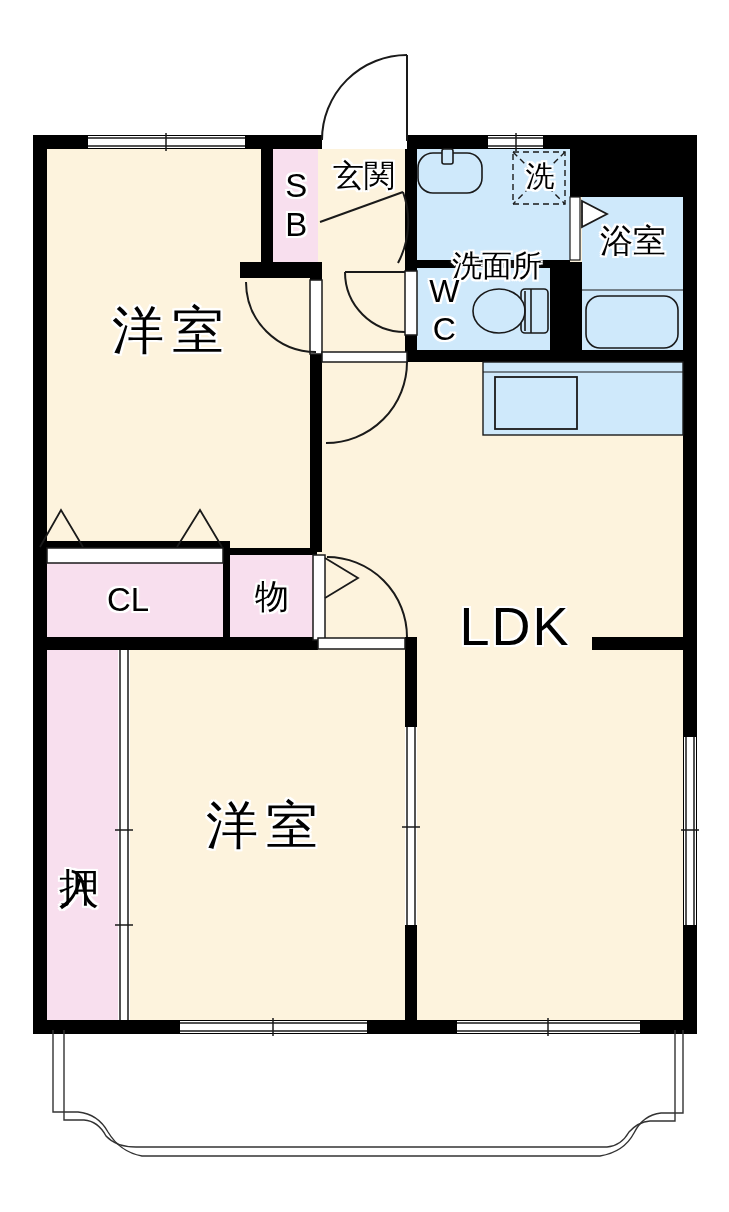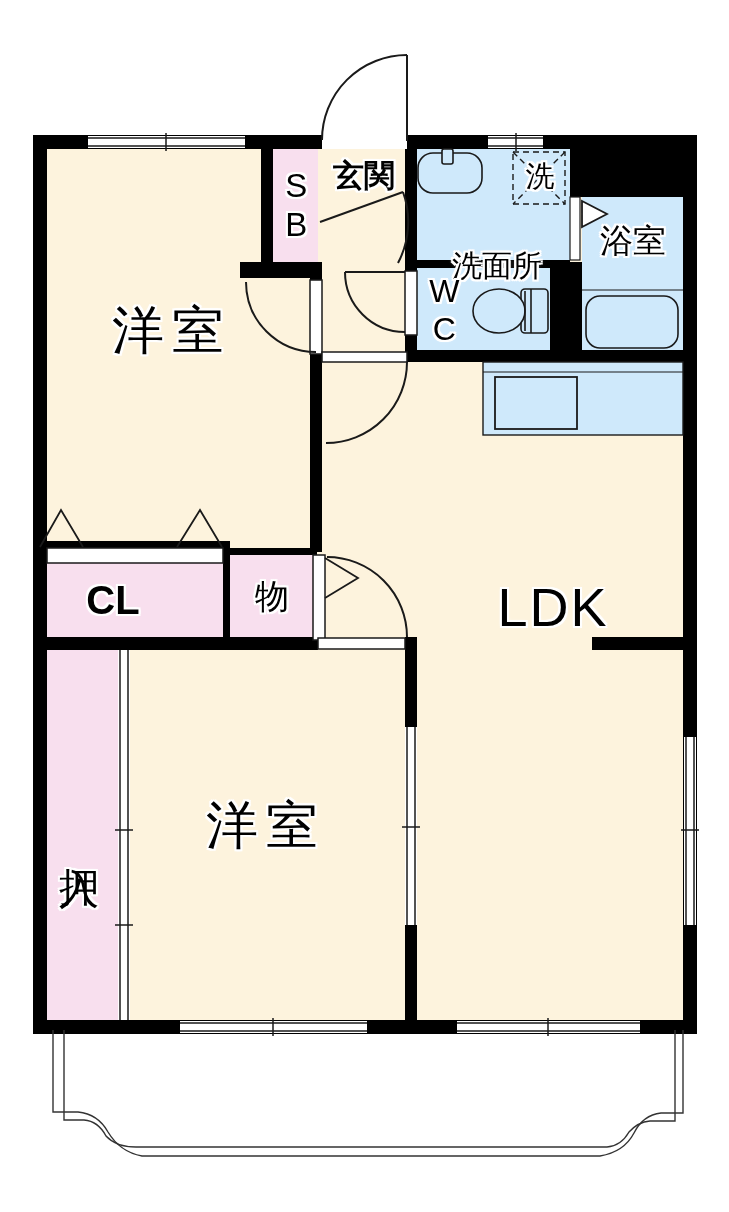--- a/index.html
+++ b/index.html
@@ -6,27 +6,27 @@
   .stage{position:relative;width:729px;height:1212px;background:#ffffff;overflow:hidden;
          font-family:"Liberation Sans",sans-serif;}
   .stage svg{position:absolute;left:0;top:0;}
   .lbl{position:absolute;transform:translate(-50%,-50%);color:#000;font-weight:500;
        white-space:nowrap;line-height:1.02;text-align:center;
        text-shadow:-2px -2px 0 #fff,2px -2px 0 #fff,-2px 2px 0 #fff,2px 2px 0 #fff,
                    0 -2px 0 #fff,0 2px 0 #fff,-2px 0 0 #fff,2px 0 0 #fff,0 0 4px #fff;}
   .vert{writing-mode:vertical-rl;text-orientation:upright;}
   .lbl-bedroom-top   {left:172px;top:331px;font-size:52px;letter-spacing:8px;}
   .lbl-shoe-box      {left:296px;top:206px;font-size:33px;letter-spacing:2px;}
-  .lbl-entrance      {left:364px;top:176px;font-size:31px;font-weight:bold;}
+  .lbl-entrance      {left:364px;top:176px;font-size:31px;}
   .lbl-laundry       {left:540px;top:177px;font-size:29px;}
   .lbl-washroom      {left:497px;top:230px;font-size:30px;margin-top:36px;}
   .lbl-bathroom      {left:633px;top:241px;font-size:33px;text-align:right;}
   .lbl-toilet        {left:444px;top:311px;font-size:32px;letter-spacing:2px;}
-  .lbl-ldk           {left:515px;top:608px;font-size:54px;letter-spacing:2px;margin-left:38px;}
-  .lbl-closet        {left:113px;top:600px;font-size:40px;font-weight:bold;}
+  .lbl-ldk           {left:515px;top:627px;font-size:54px;letter-spacing:2px;}
+  .lbl-closet        {left:128px;top:600px;font-size:33px;}
   .lbl-storage       {left:272px;top:596px;font-size:34px;}
   .lbl-futon-closet  {left:79px;top:836px;font-size:40px;}
   .lbl-bedroom-bottom{left:266px;top:826px;font-size:52px;letter-spacing:8px;}
   .lbl-balcony       {left:362px;top:1087px;font-size:33px;letter-spacing:4px;}
 </style>
 </head>
 <body>
 
 <div class="stage">
 

